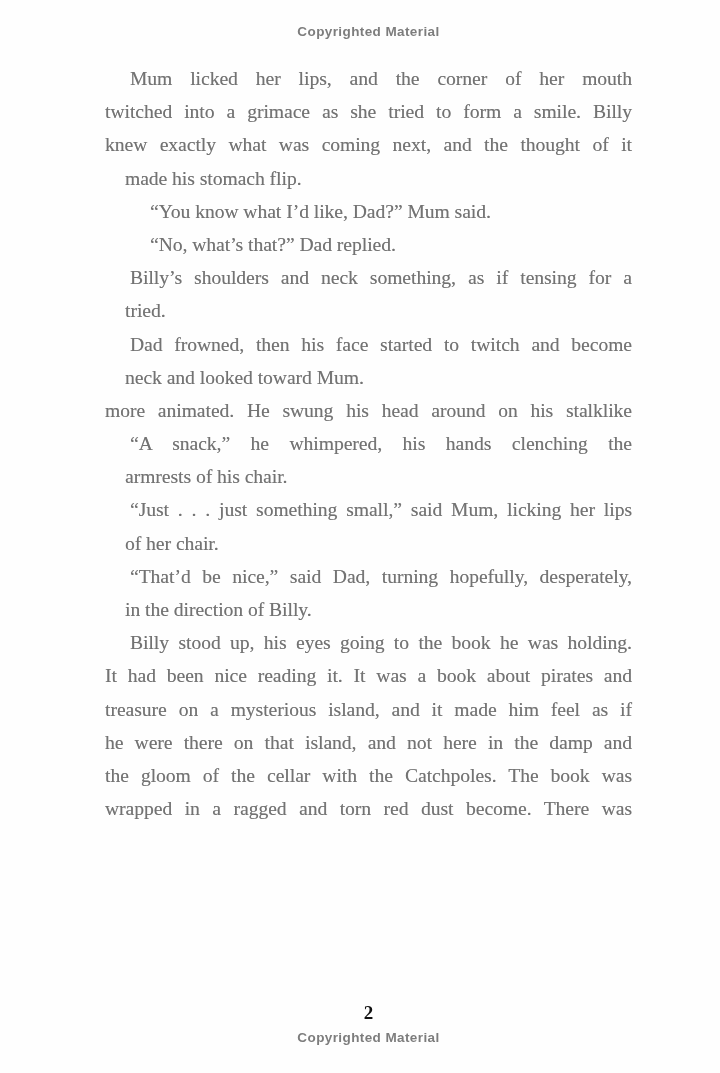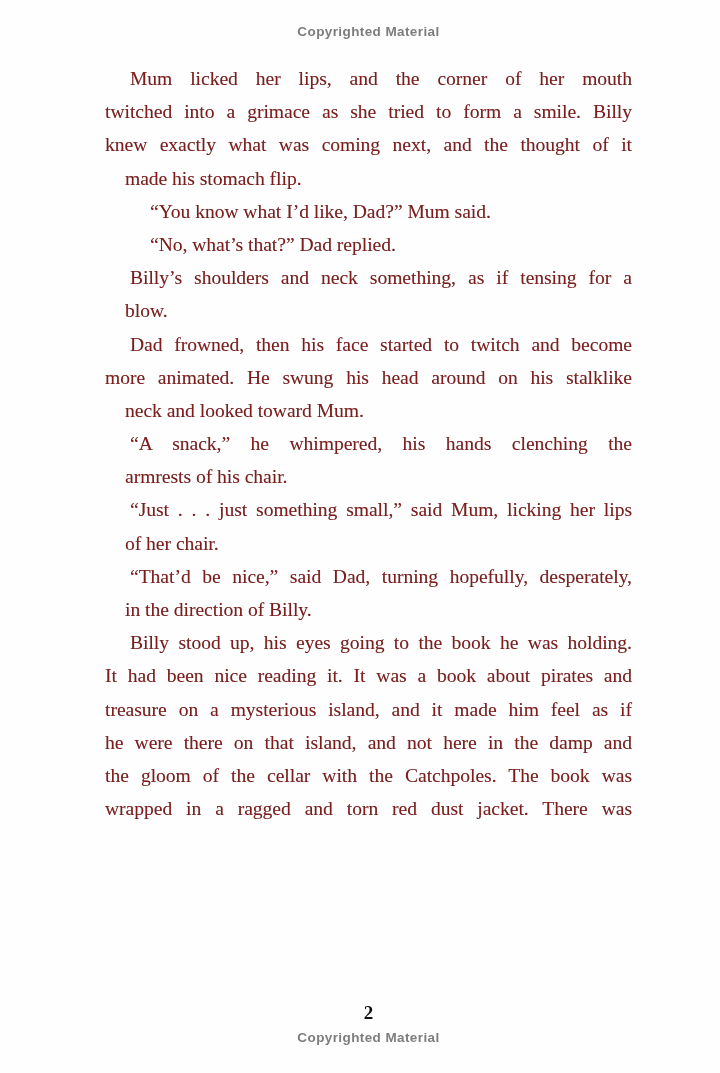--- a/index.html
+++ b/index.html
@@ -24,21 +24,21 @@
   .notice.top { top: 24px; }
   .notice.bottom { top: 1030px; }
   .textblock {
     position: absolute;
     left: 105px;
     top: 62px;
     width: 527px;
     font-family: "Liberation Serif", "DejaVu Serif", serif;
     font-size: 19.5px;
     line-height: 33.2px;
-    color: #7f1d1d;
+    color: #737373;
     text-shadow: 0.2px 0.2px 0.5px rgba(30,30,30,0.35);
   }
   .para { margin: 0; }
   .ln {
     text-align: justify;
     text-align-last: justify;
     height: 33.2px;
   }
   .ln.first { text-indent: 25px; }
   .ln.end { text-align-last: left; margin-left: 20px; }
@@ -73,28 +73,28 @@
     <div class="para">
       <div class="ln first end">“You know what I’d like, Dad?” Mum said.</div>
     </div>
 
     <div class="para">
       <div class="ln first end">“No, what’s that?” Dad replied.</div>
     </div>
 
     <div class="para">
       <div class="ln first">Billy’s shoulders and neck something, as if tensing for a</div>
-      <div class="ln end">blow.</div>
+      <div class="ln end">tried.</div>
     </div>
 
 
     <div class="para">
       <div class="ln first">Dad frowned, then his face started to twitch and become</div>
+      <div class="ln end">neck and looked toward Mum.</div>
       <div class="ln">more animated. He swung his head around on his stalklike</div>
-      <div class="ln end">neck and looked toward Mum.</div>
     </div>
 
     <div class="para">
       <div class="ln first">“A snack,” he whimpered, his hands clenching the</div>
       <div class="ln end">armrests of his chair.</div>
     </div>
 
     <div class="para">
       <div class="ln first">“Just . . . just something small,” said Mum, licking her lips</div>
       <div class="ln end">of her chair.</div>
@@ -104,21 +104,21 @@
       <div class="ln first">“That’d be nice,” said Dad, turning hopefully, desperately,</div>
       <div class="ln end">in the direction of Billy.</div>
     </div>
 
     <div class="para">
       <div class="ln first">Billy stood up, his eyes going to the book he was holding.</div>
       <div class="ln">It had been nice reading it. It was a book about pirates and</div>
       <div class="ln">treasure on a mysterious island, and it made him feel as if</div>
       <div class="ln">he were there on that island, and not here in the damp and</div>
       <div class="ln">the gloom of the cellar with the Catchpoles. The book was</div>
-      <div class="ln">wrapped in a ragged and torn red dust jacket. There was</div>
+      <div class="ln">wrapped in a ragged and torn red dust become. There was</div>
     </div>
 
   </div>
 
   <div class="folio">2</div>
 
   <div class="notice bottom">Copyrighted Material</div>
 
 </div>
 

